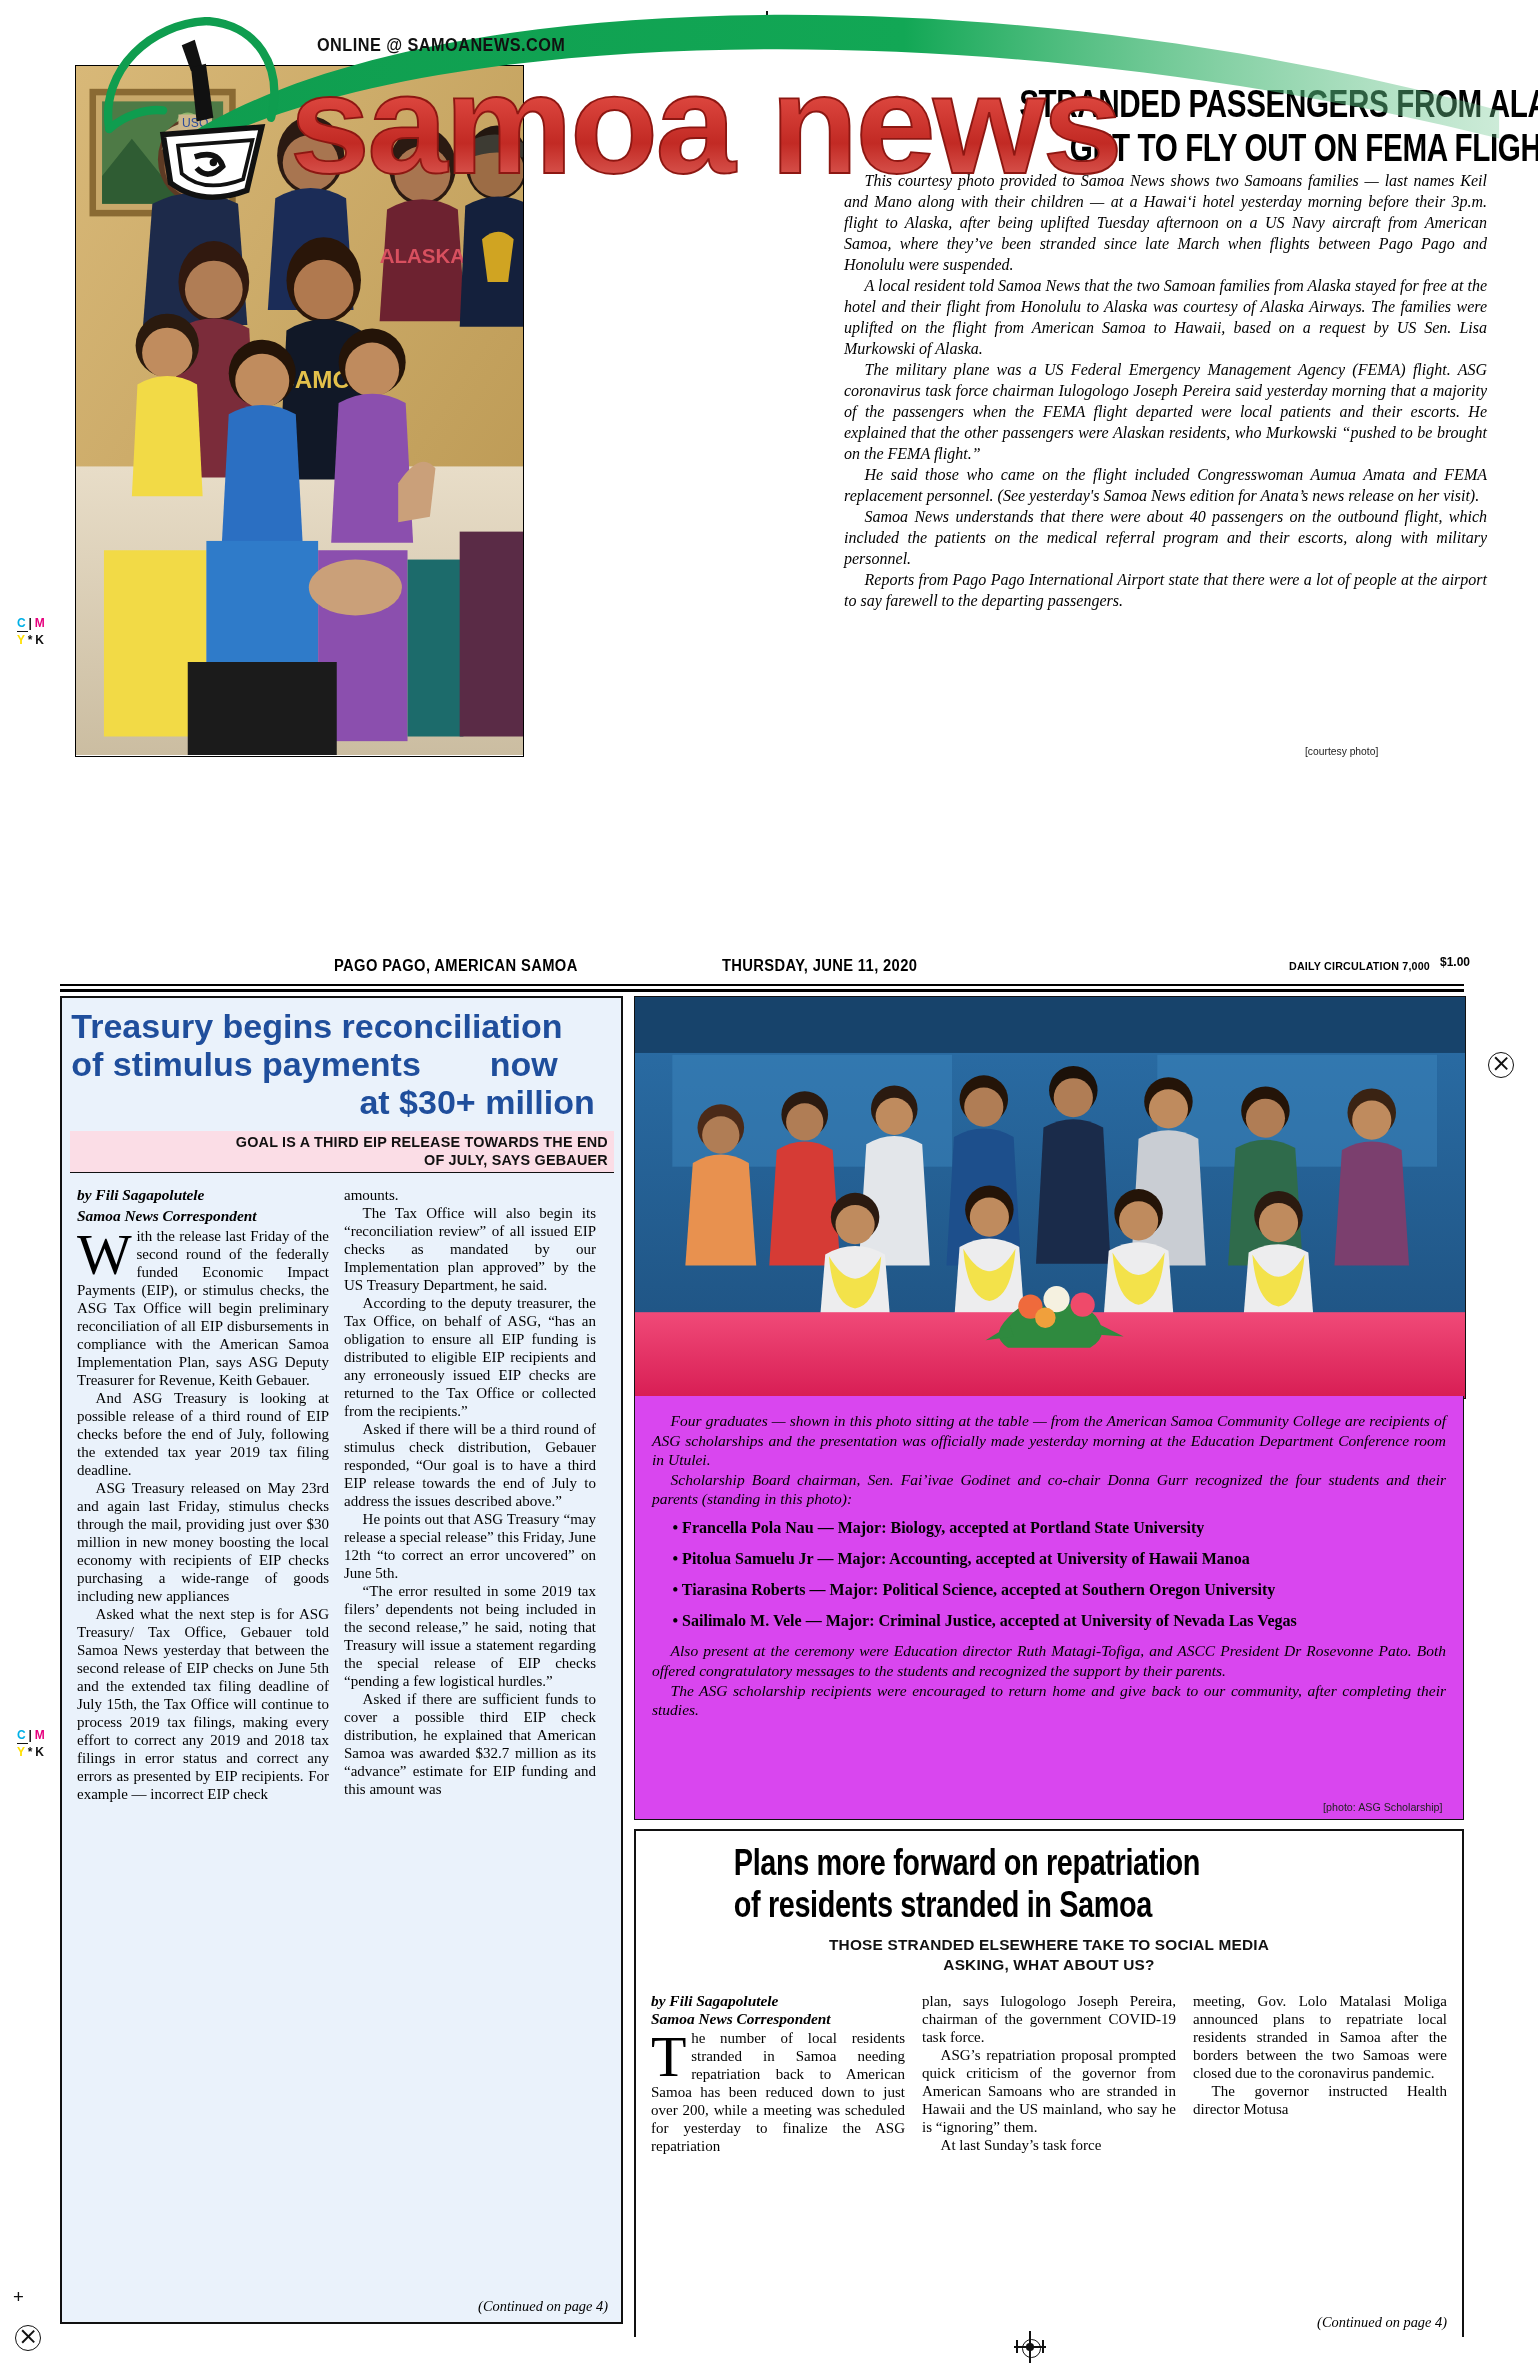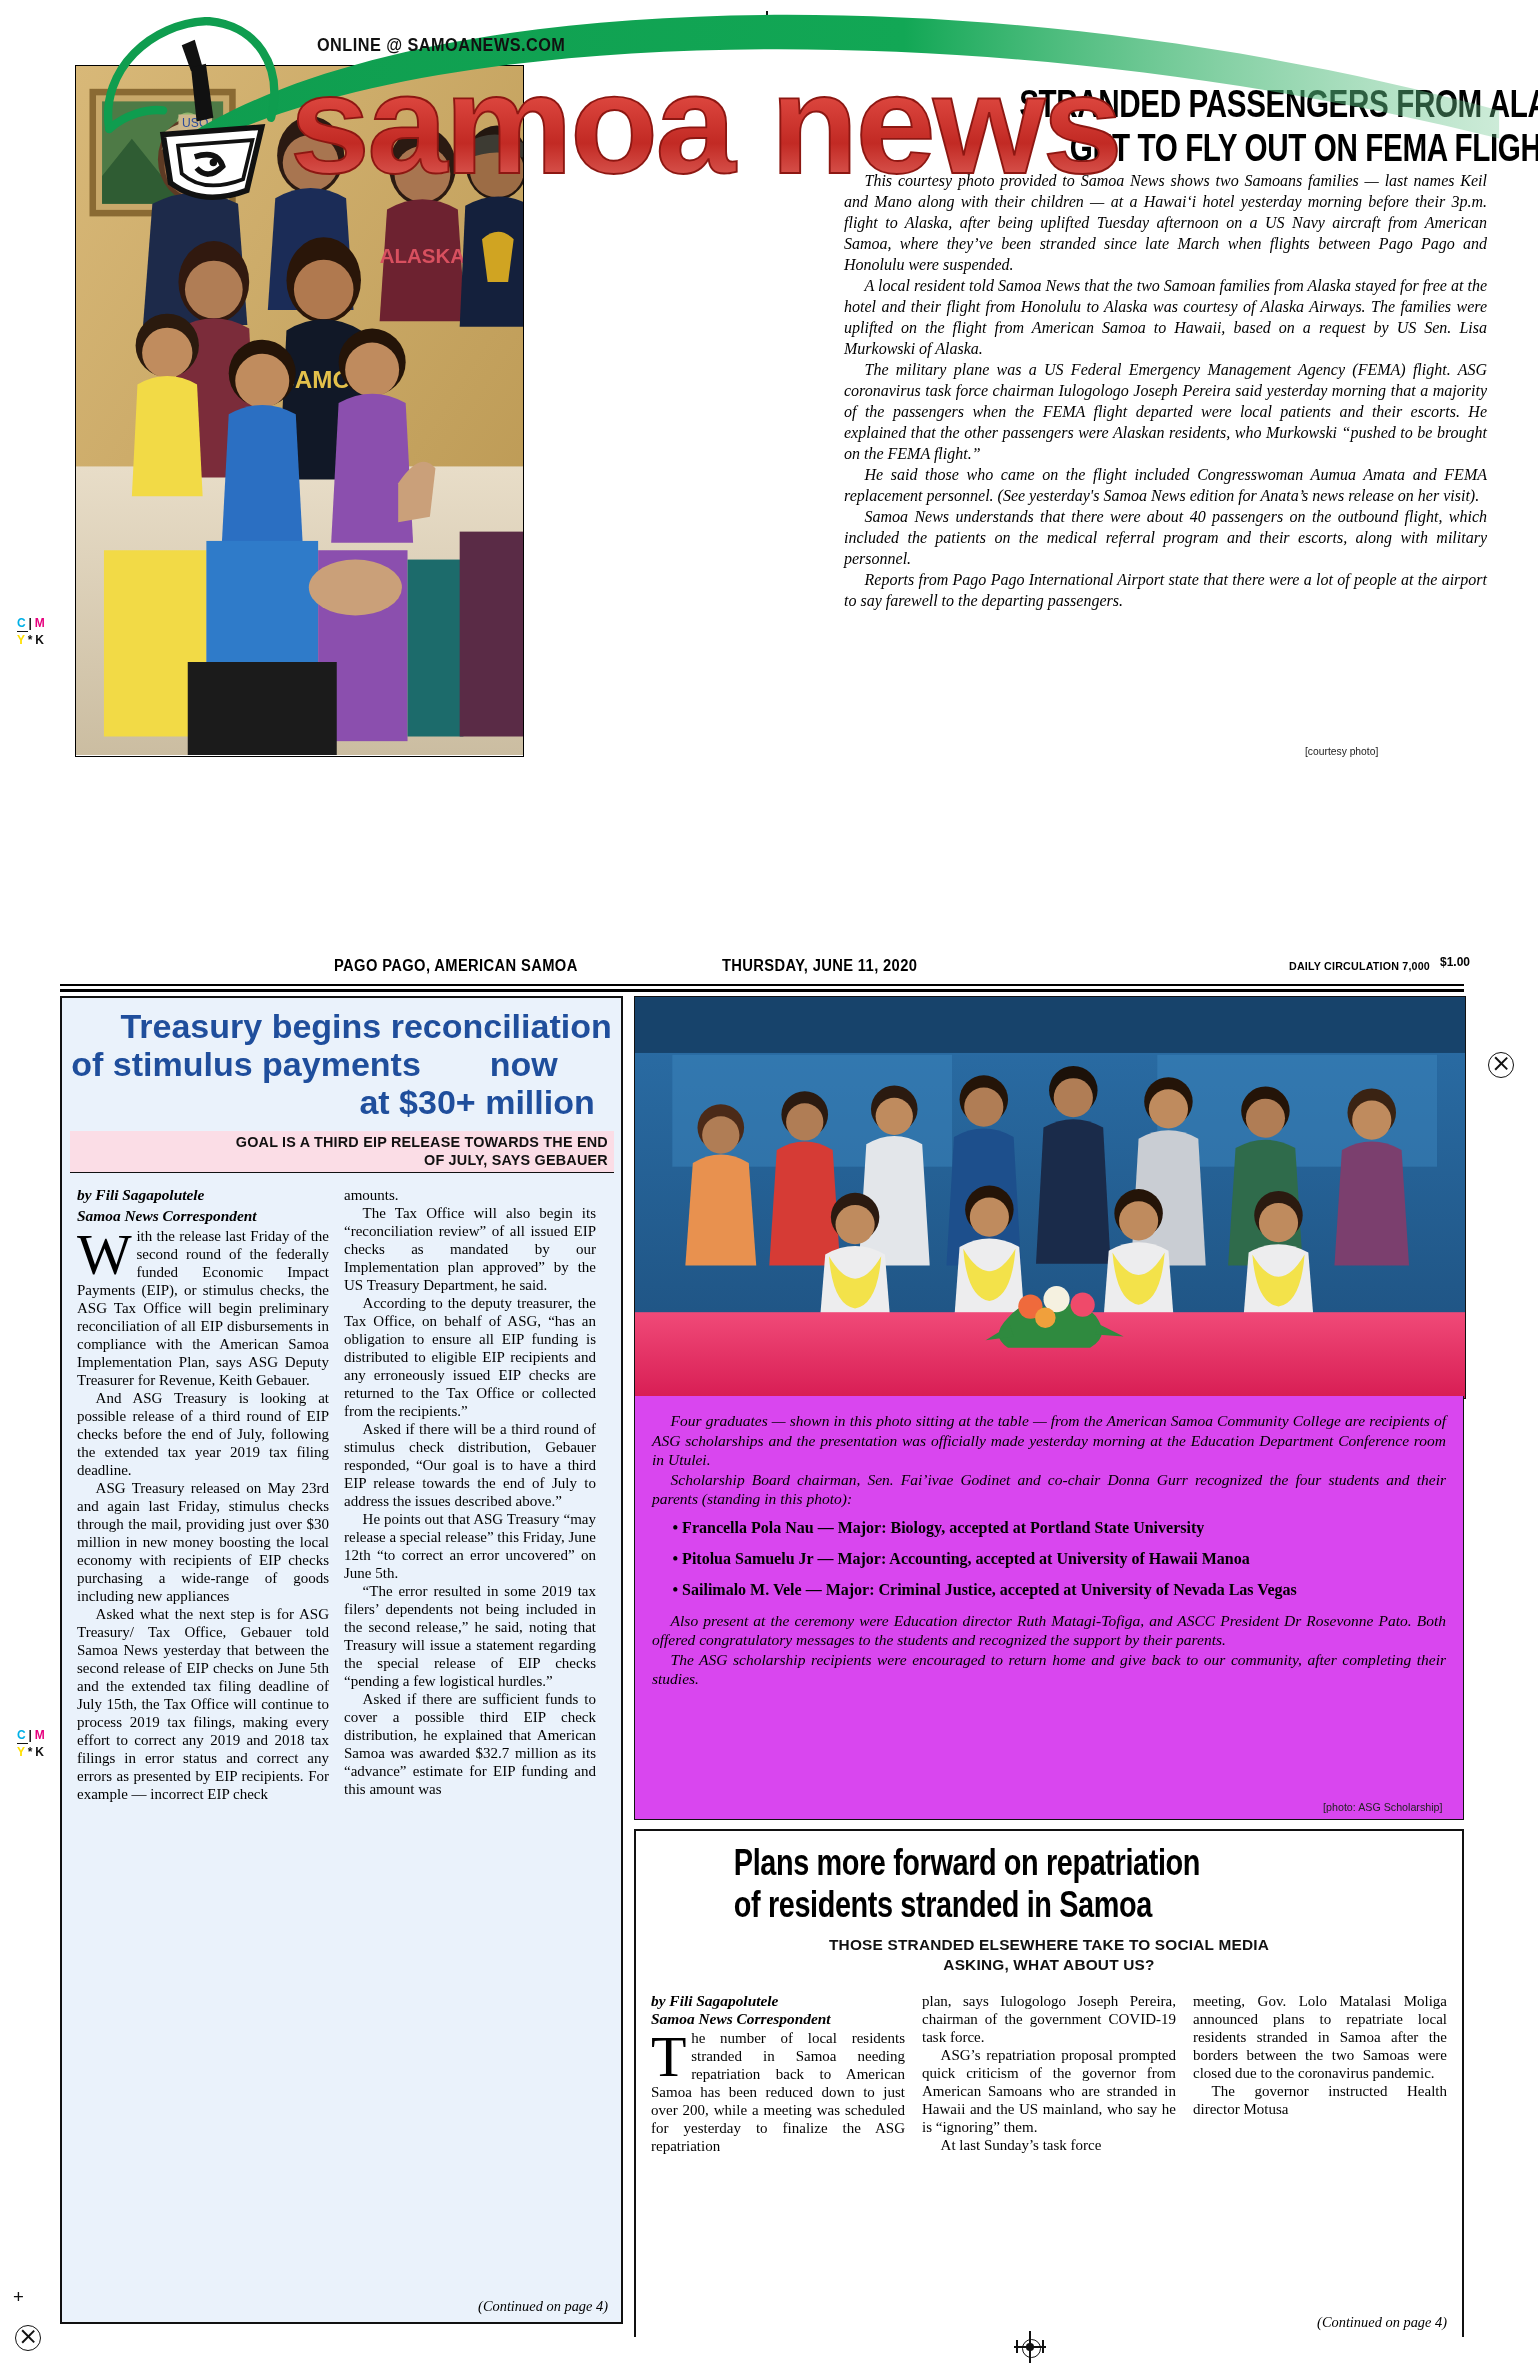--- a/index.html
+++ b/index.html
@@ -60,21 +60,21 @@
   #dl-circ{left:1289px;top:6.5px;font-size:10.7px;letter-spacing:0.2px;}
   #dl-price{left:1440px;top:1.9px;font-size:12px;}
 
   
   .rule{position:absolute;background:#000;}
 
   
   #treasury{left:60px;top:996px;width:559px;height:1324px;background:#eaf2fb;border:2.8px solid #111;}
   #treasury-hl{padding:9.3px 9.3px 3.7px 9.3px;}
   #treasury-hl div{font-family:"Liberation Sans",sans-serif;font-weight:700;color:#1f4e9c;font-size:34px;line-height:38px;}
-  #treasury-hl .l1{text-align:right;margin-left:32px;}
+  #treasury-hl .l1{text-align:left;}
   #treasury-hl .l2{text-align:left;}
   #treasury-hl .l3{text-align:right;padding-right:17px;}
   #treasury-sub{margin:5.6px 7.5px 0 7.5px;background:#fbdde6;border-bottom:1.9px solid #111;padding:3.7px 5.6px 2.8px 5.6px;text-align:right;}
   #treasury-sub div{font-family:"Liberation Sans",sans-serif;font-weight:700;font-size:14.4px;line-height:17.7px;color:#111;letter-spacing:0.2px;}
   #treasury-cols{display:flex;gap:15px;padding:13px 13px 0 15px;}
   #treasury-cols .col{width:252px;}
   #treasury-cols .byline{font-family:"Liberation Serif",serif;font-weight:700;font-style:italic;font-size:15.4px;line-height:18.6px;margin-bottom:1.9px;}
   #treasury-cols p{margin:0;font-family:"Liberation Serif",serif;font-size:15px;line-height:18px;text-align:justify;text-indent:18.6px;color:#000;}
   #treasury-cols p.first{text-indent:0;}
   .dropcap{float:left;font-family:"Liberation Serif",serif;font-size:58px;line-height:47px;font-weight:400;padding:3.7px 4.7px 0 0;}
@@ -434,20 +434,21 @@
     </g>
   </svg>
 </div>
 
 <div id="caption-box" class="abs">
   <p>Four graduates — shown in this photo sitting at the table — from the American Samoa Community College are recipients of ASG scholarships and the presentation was officially made yesterday morning at the Education Department Conference room in Utulei.</p>
   <p>Scholarship Board chairman, Sen. Fai’ivae Godinet and co-chair Donna Gurr recognized the four students and their parents (standing in this photo):</p>
   <ul>
     <li>• Francella Pola Nau — Major: Biology, accepted at Portland State University</li>
     <li>• Pitolua Samuelu Jr — Major: Accounting, accepted at University of Hawaii Manoa</li>
+    <li>• Tiarasina Roberts — Major: Political Science, accepted at Southern Oregon University</li>
     <li>• Sailimalo M. Vele — Major: Criminal Justice, accepted at University of Nevada Las Vegas</li>
   </ul>
   <p>Also present at the ceremony were Education director Ruth Matagi-Tofiga, and ASCC President Dr Rosevonne Pato. Both offered congratulatory messages to the  students and recognized the support by their parents.</p>
   <p>The ASG scholarship recipients were encouraged to return home and give back to our community, after completing their studies.</p>
   <div id="photo-credit">[photo: ASG Scholarship]</div>
 </div>
 
 <div class="circx" style="left:1488px;top:1052px;"></div>
 
 <div id="repat" class="abs">

